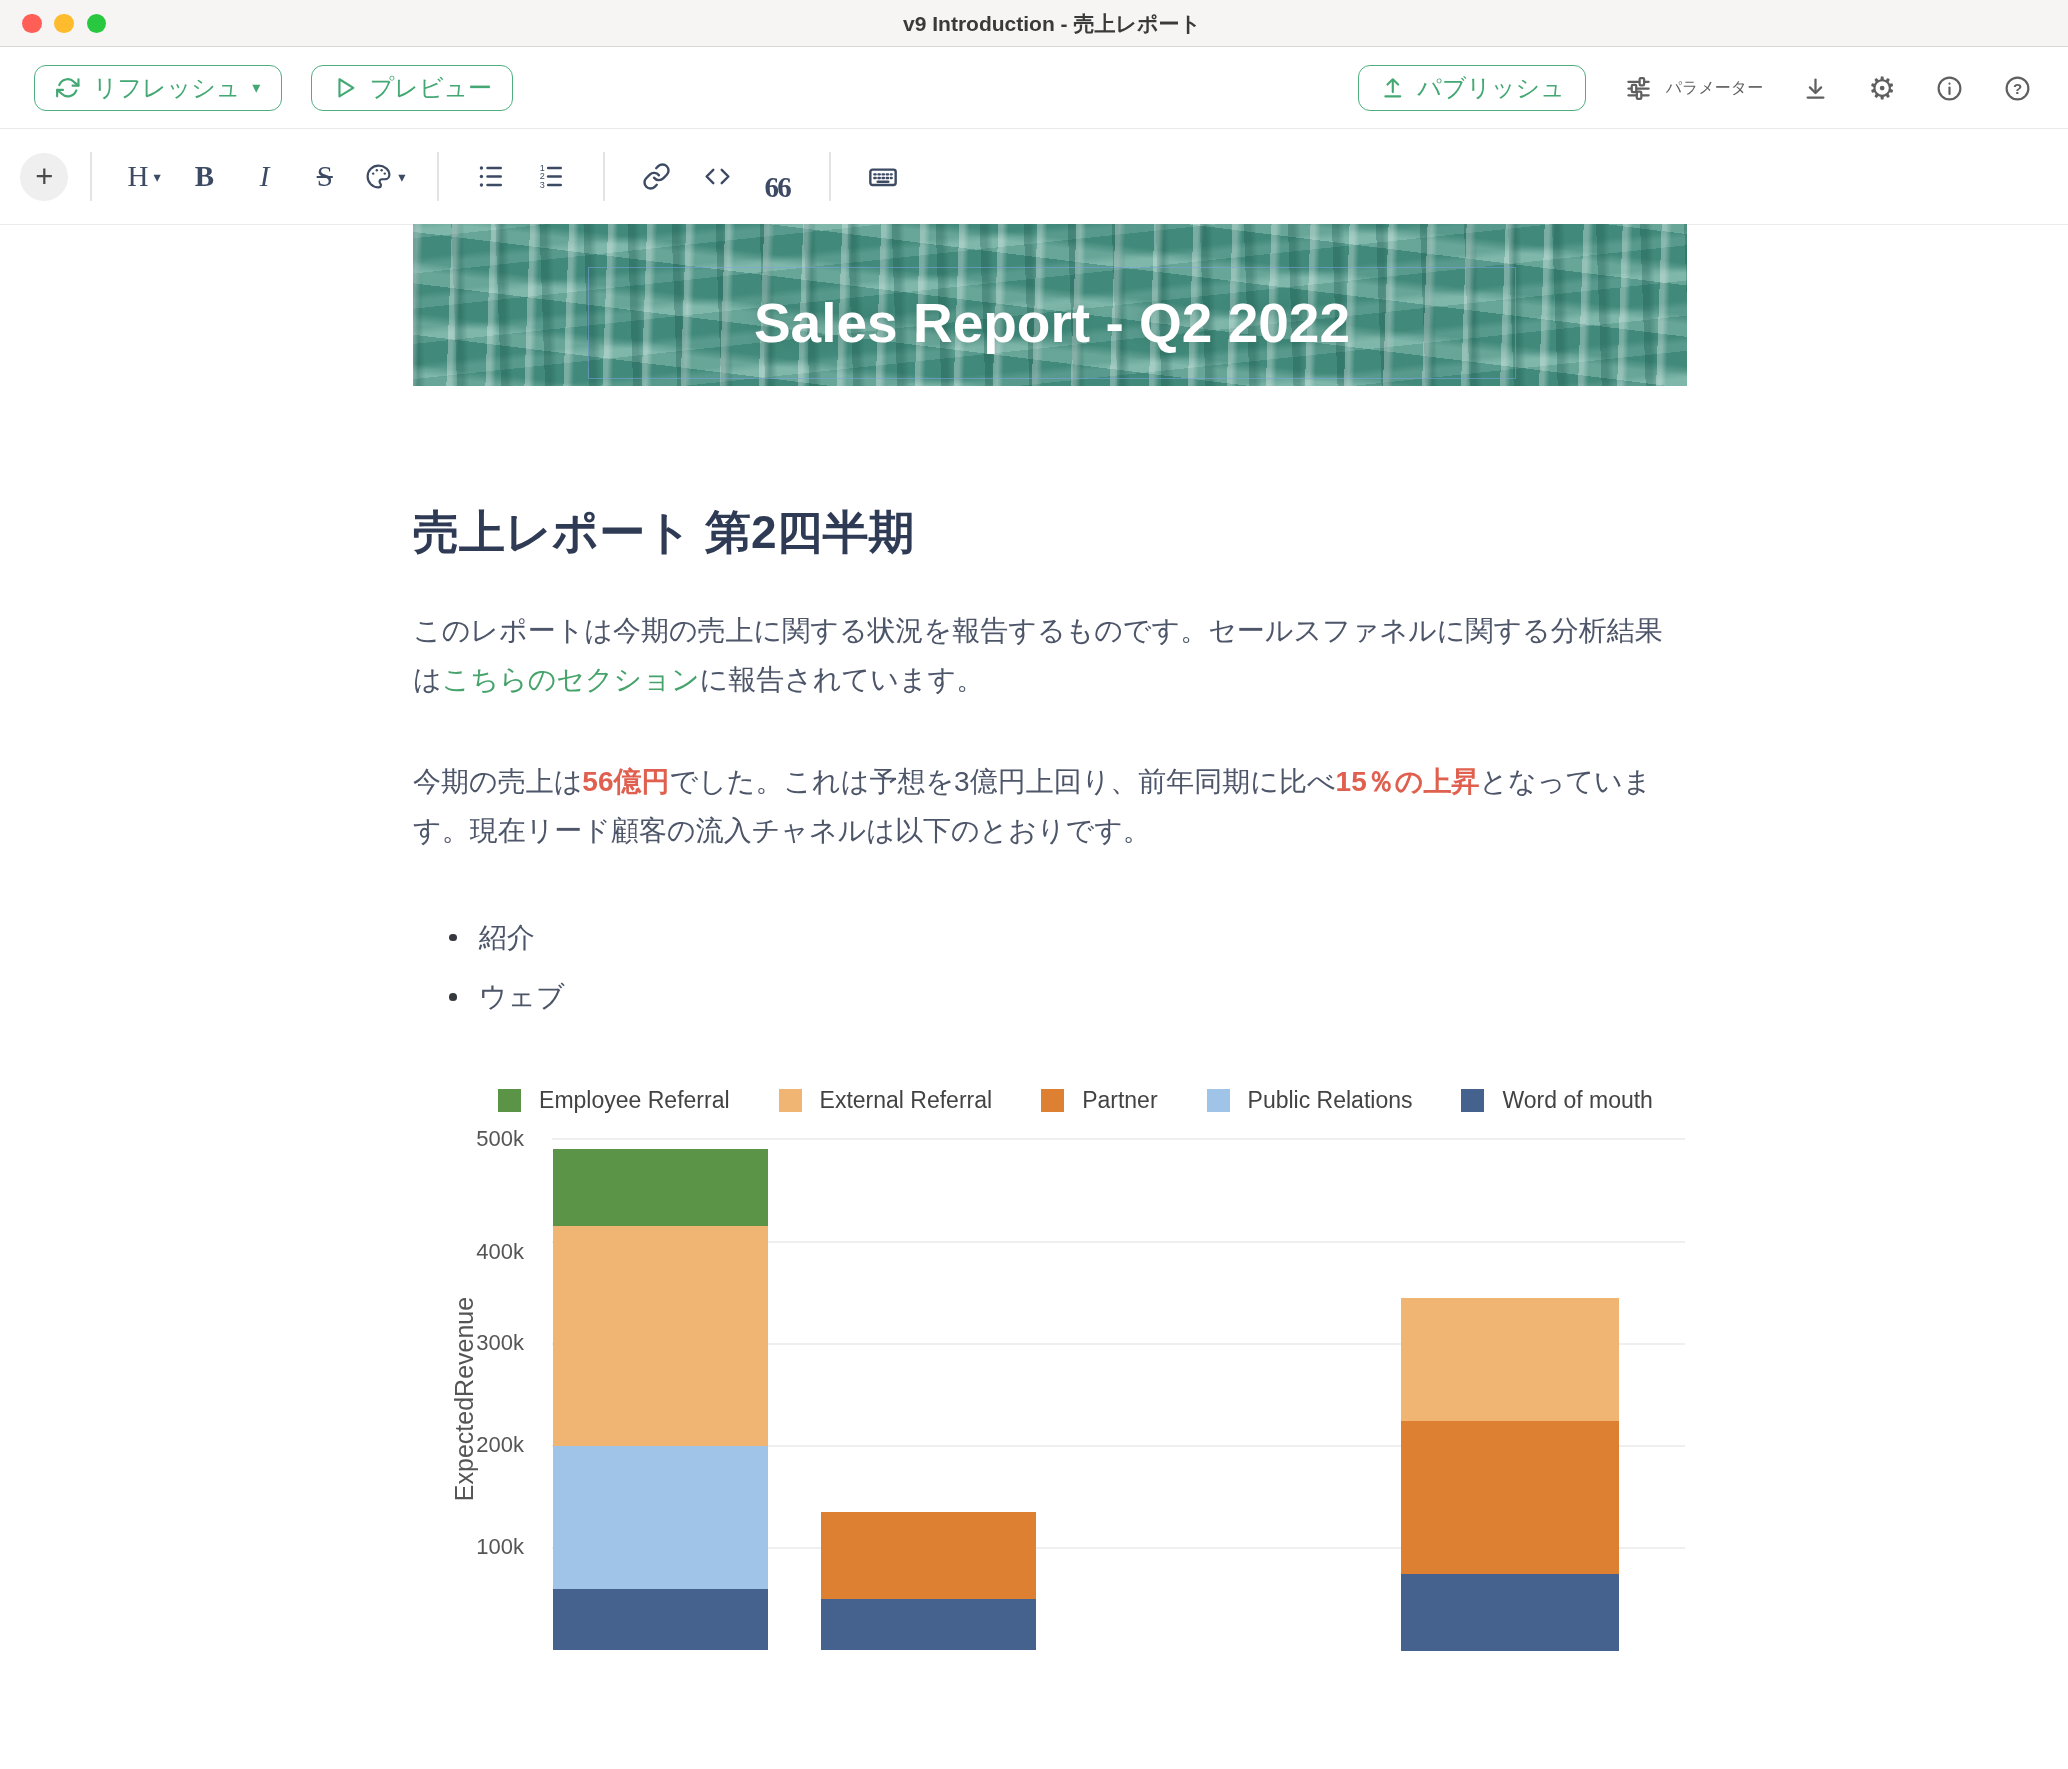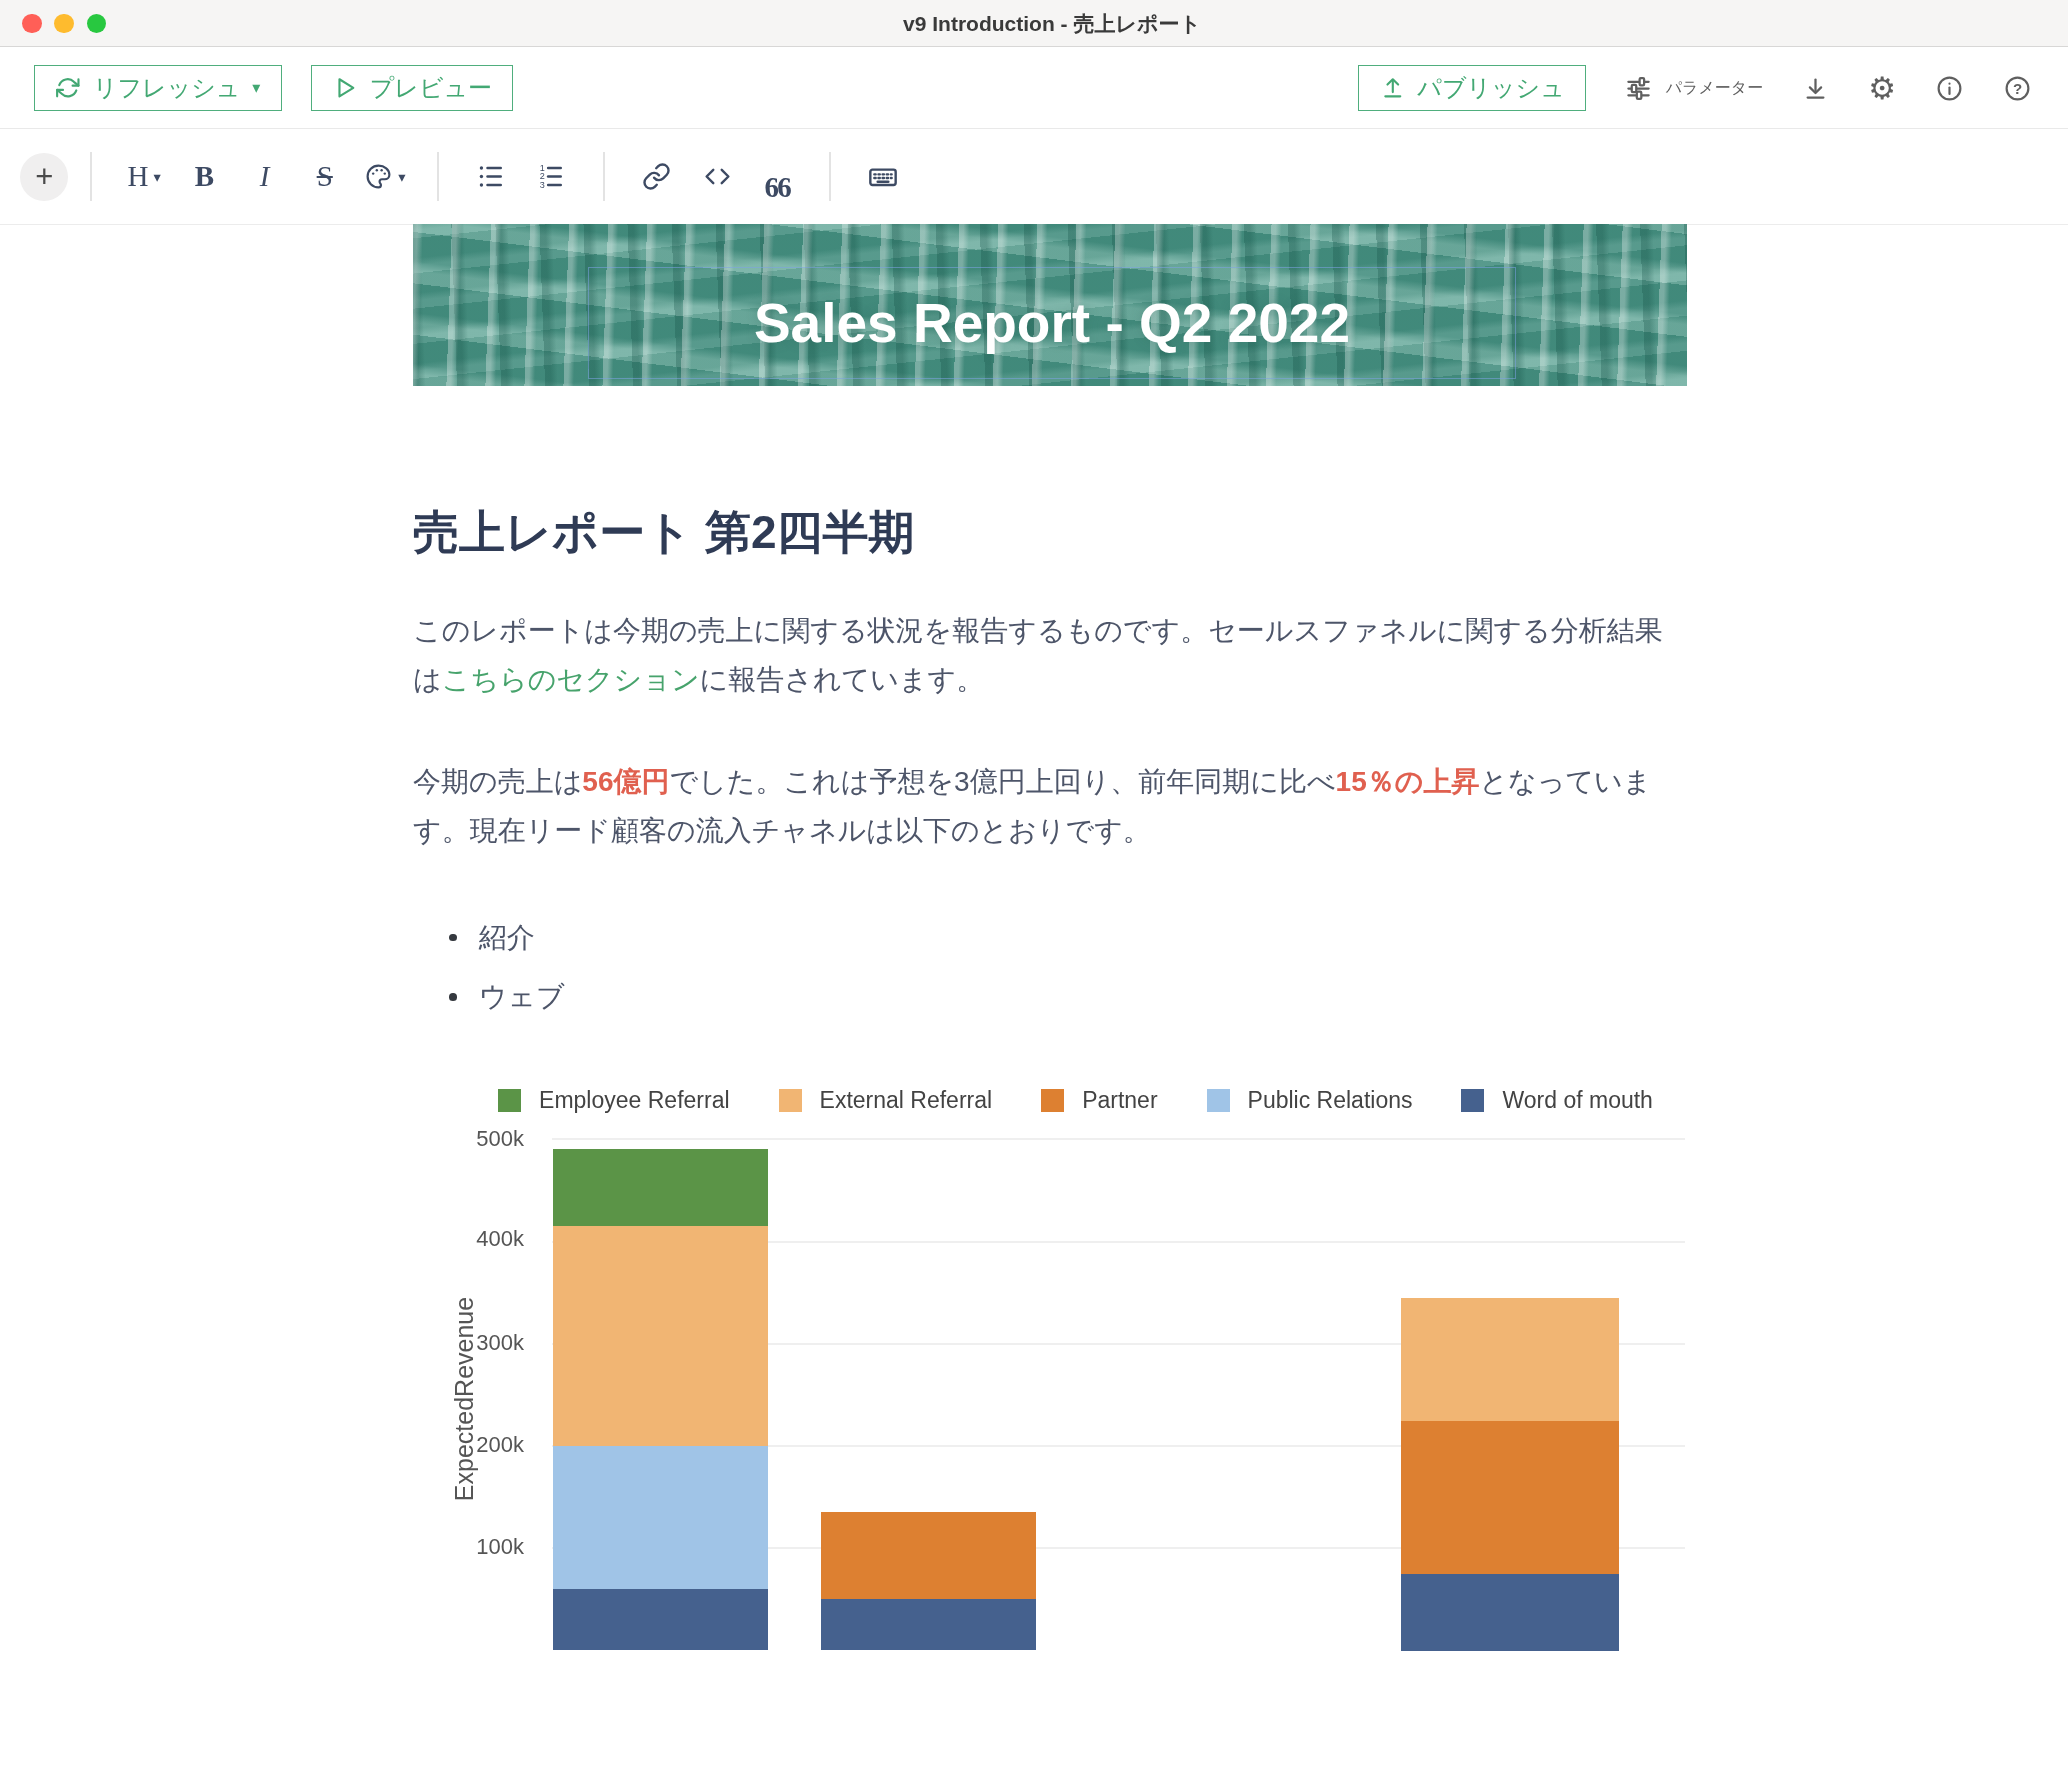--- a/index.html
+++ b/index.html
@@ -28,21 +28,21 @@
   
   .toolbar {
     position:absolute; top:48px; left:0; width:2068px; height:81px;
     background:#fff; border-bottom:0.9px solid #e9e9e9;
     display:flex; align-items:center; justify-content:space-between;
     padding:0 36px 0 34px;
   }
   .tb-left { display:flex; align-items:center; gap:29px; }
   .tb-right { display:flex; align-items:center; gap:39px; }
   .gbtn {
-    height:46px; border:1.7px solid #4fae7d; border-radius:0; background:#fff;
+    height:46px; border:1.7px solid #4fae7d; border-radius:12px; background:#fff;
     color:#43a873; font-size:24px; font-family:inherit;
     display:inline-flex; align-items:center; gap:12px; padding:0 20.4px; cursor:pointer;
   }
   .gbtn svg { stroke:#43a873; }
   .caret { font-size:16px; line-height:1; }
   .graybtn {
     border:none; background:none; color:#5f5f5f; font-size:16px; font-family:inherit;
     display:inline-flex; align-items:center; gap:13.6px; cursor:pointer;
   }
   .iconbtn { border:none; background:none; color:#5f5f5f; cursor:pointer; display:inline-flex; align-items:center; }
@@ -346,21 +346,21 @@
           <span>Public Relations</span>
         </span>
         <span class="legend-item">
           <span class="swatch" style="background: rgb(69, 97, 142);"></span>
           <span>Word of mouth</span>
         </span>
       </div>
   <div class="gridline" style="top: 61px;"></div>
       <div class="tick" style="top: 49px;">500k</div>
       <div class="gridline" style="top: 164px;"></div>
-      <div class="tick" style="top: 149px;">400k</div>
+      <div class="tick" style="top: 162px;">400k</div>
       <div class="gridline" style="top: 266px;"></div>
       <div class="tick" style="top: 253px;">300k</div>
       <div class="gridline" style="top: 368px;"></div>
       <div class="tick" style="top: 355px;">200k</div>
       <div class="gridline" style="top: 470px;"></div>
       <div class="tick" style="top: 457px;">100k</div>
       <div class="barcol" style="left: 140px; width: 215px; top: 72px; height: 501px;">
         <div class="seg" style="height: 77px; background: rgb(91, 148, 71);"></div>
         <div class="seg" style="height: 220px; background: rgb(241, 181, 115);"></div>
         <div class="seg" style="height: 143px; background: rgb(160, 196, 231);"></div>

